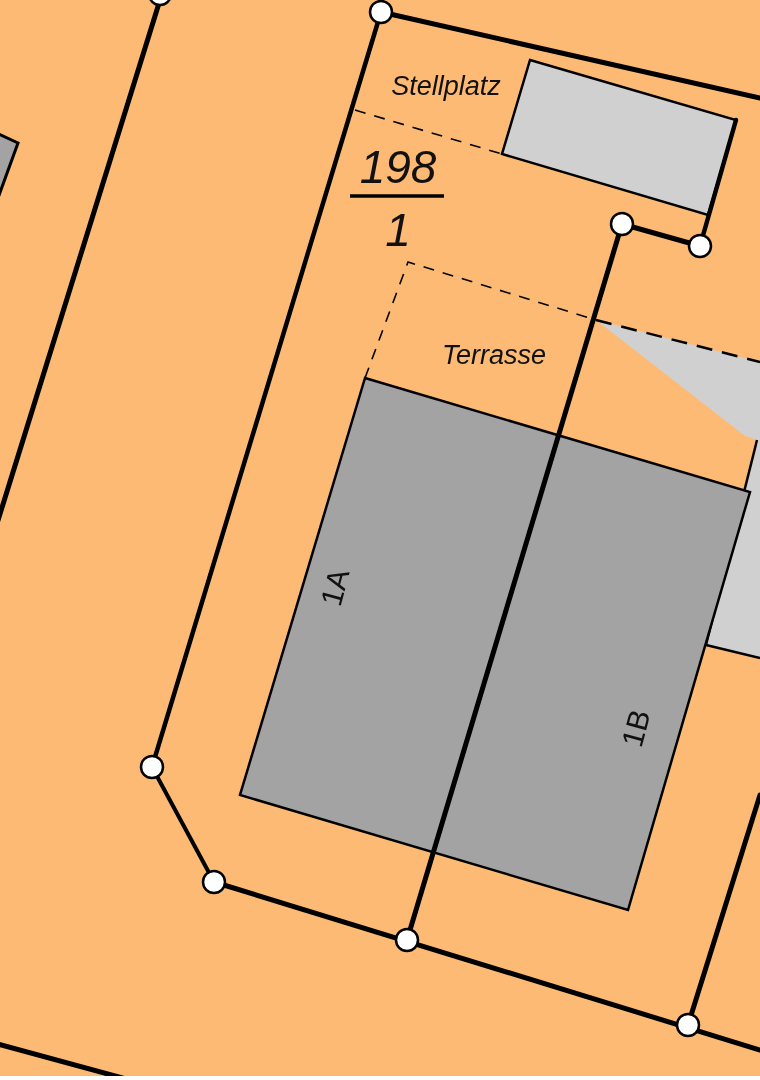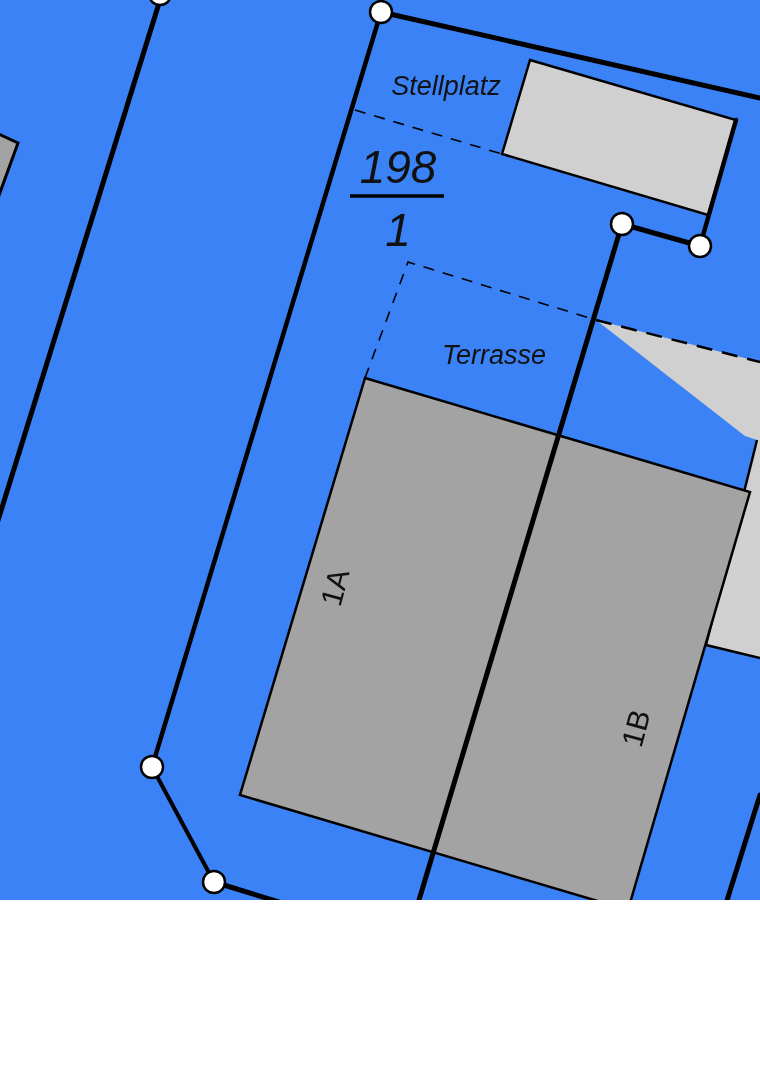--- a/index.html
+++ b/index.html
@@ -3,23 +3,23 @@
   <meta charset="utf-8">
   <style>
     html, body {
       margin: 0;
       padding: 0;
       background: #ffffff;
     }
     #plan-root {
       position: relative;
       width: 760px;
-      height: 900px;
+      height: 1076px;
       overflow: hidden;
-      background: #3b82f6;
+      background: #fdba74;
     }
     svg {
       position: absolute;
       left: 0;
       top: 0;
       width: 760px;
       height: 1080px;
     }
     .lbl {
       font-family: "Liberation Sans", sans-serif;

